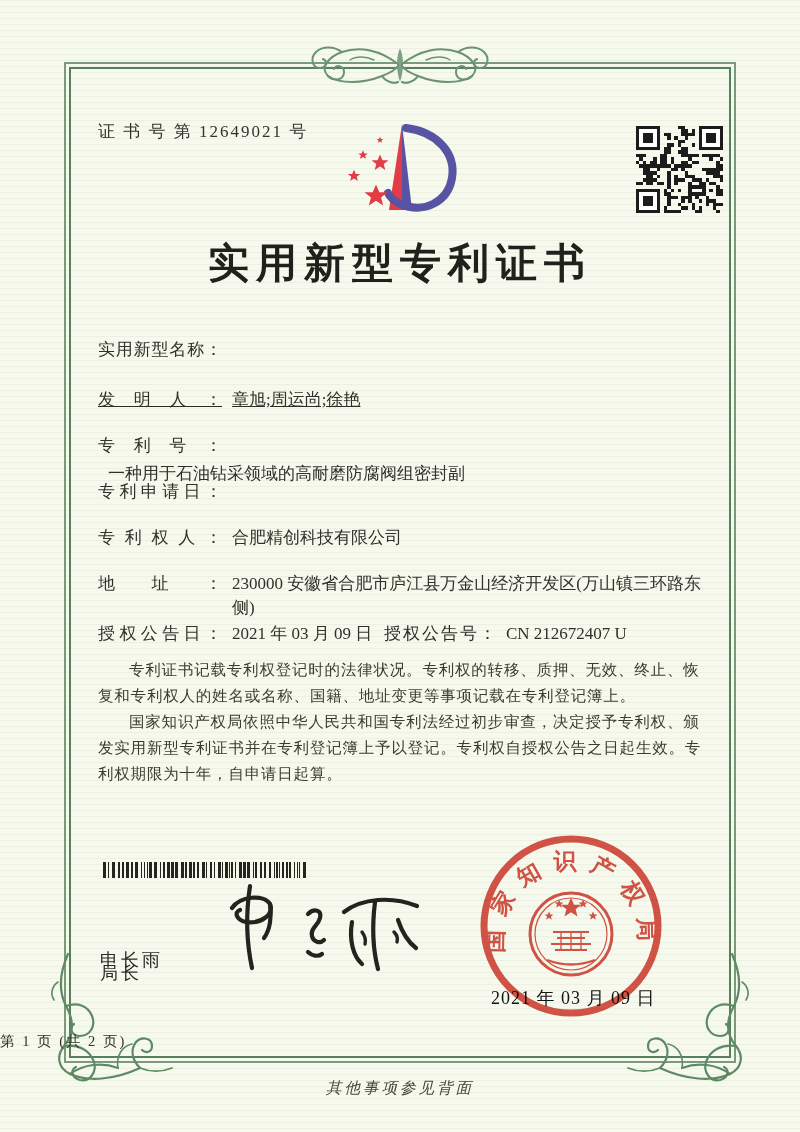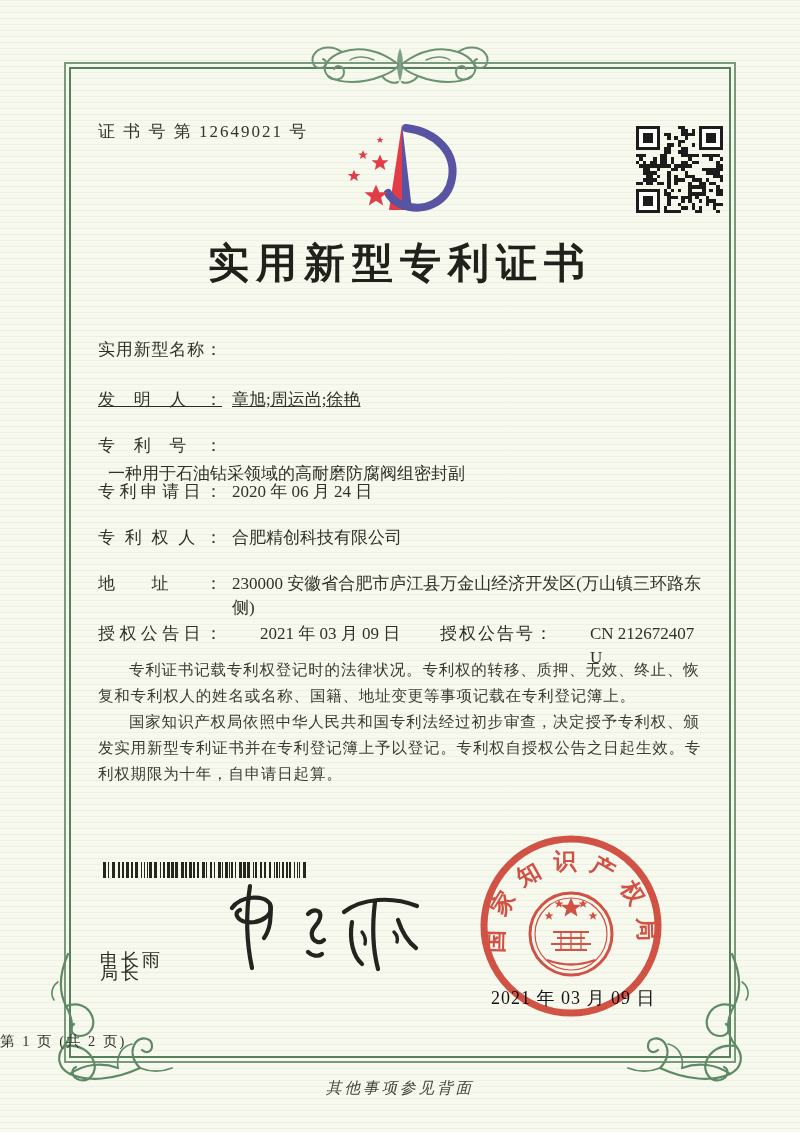--- a/index.html
+++ b/index.html
@@ -366,31 +366,30 @@
     </div>
     <div class="frow" style="top:388px;text-decoration:underline;">
       <span class="flabel">发明人：</span>
       <span class="fvalue">章旭;周运尚;徐艳</span>
     </div>
     <div class="frow" style="top:434px;">
       <span class="flabel">专利号：</span>
     </div>
     <div class="frow" style="top:480px;">
       <span class="flabel">专利申请日：</span>
-      <span class="fvalue">2020 年 06 月 24 日</span>
     </div>
     <div class="frow" style="top:526px;">
       <span class="flabel">专利权人：</span>
       <span class="fvalue">合肥精创科技有限公司</span>
     </div>
     <div class="frow" style="top:572px;">
       <span class="flabel">地址：</span>
       <span class="fvalue" style="max-width:482px;">230000 安徽省合肥市庐江县万金山经济开发区(万山镇三环路东侧)</span>
     </div>
-    <div class="frow" style="top:622px;gap:28px;">
+    <div class="frow" style="top:622px;">
       <span class="flabel">授权公告日：</span>
       <span class="fvalue" style="flex:0 0 162px;">2021 年 03 月 09 日</span>
       <span class="flabel2" style="">授权公告号：</span>
       <span class="fvalue">CN 212672407 U</span>
     </div>
   </div>
 
   <div class="paragraphs">
     <p>专利证书记载专利权登记时的法律状况。专利权的转移、质押、无效、终止、恢复和专利权人的姓名或名称、国籍、地址变更等事项记载在专利登记簿上。</p>
     <p>国家知识产权局依照中华人民共和国专利法经过初步审查，决定授予专利权、颁发实用新型专利证书并在专利登记簿上予以登记。专利权自授权公告之日起生效。专利权期限为十年，自申请日起算。</p>

